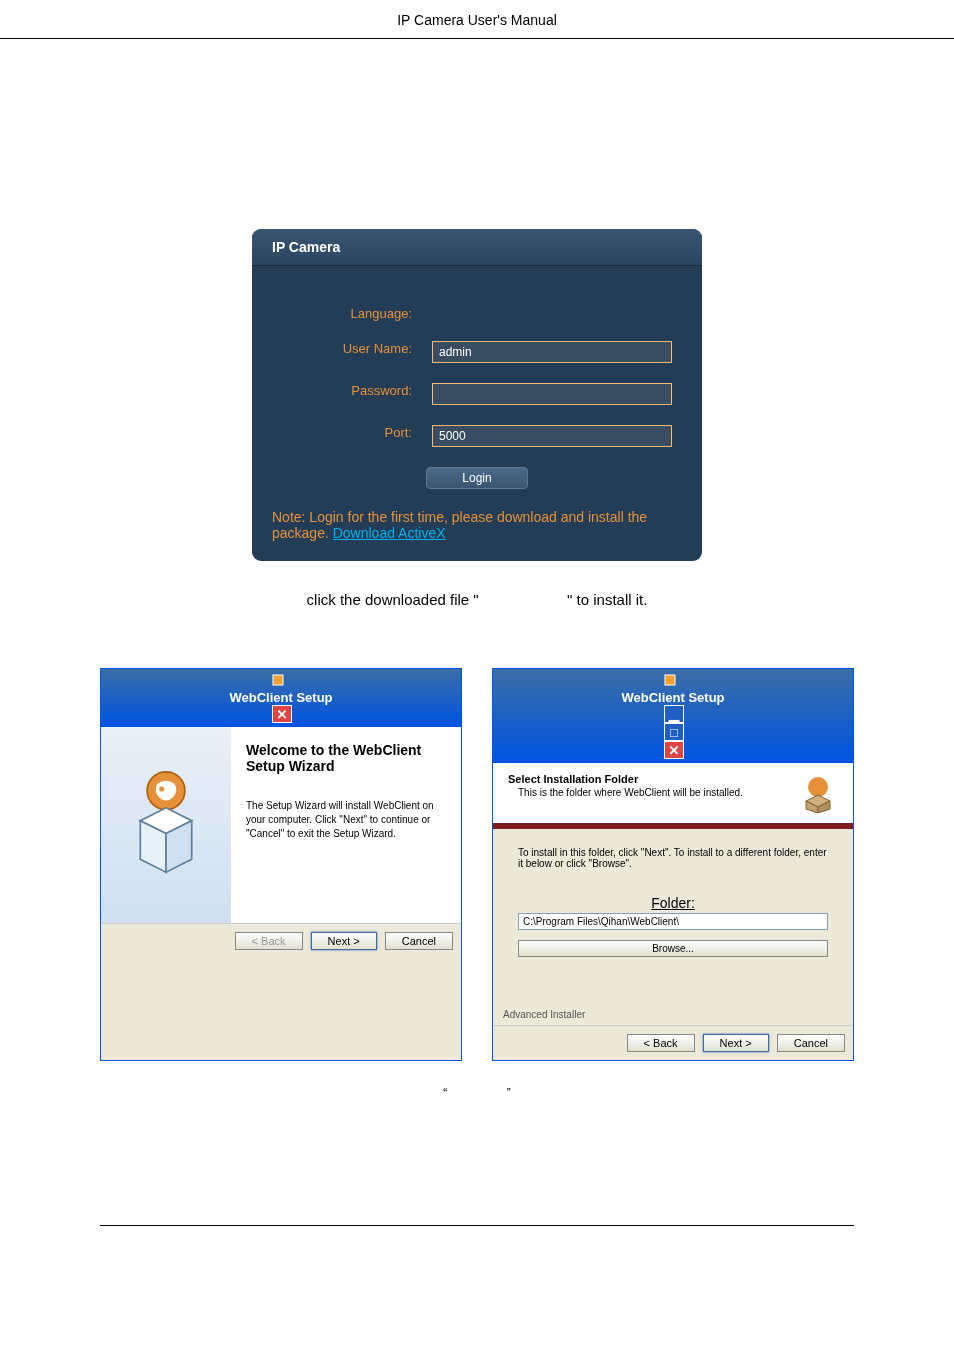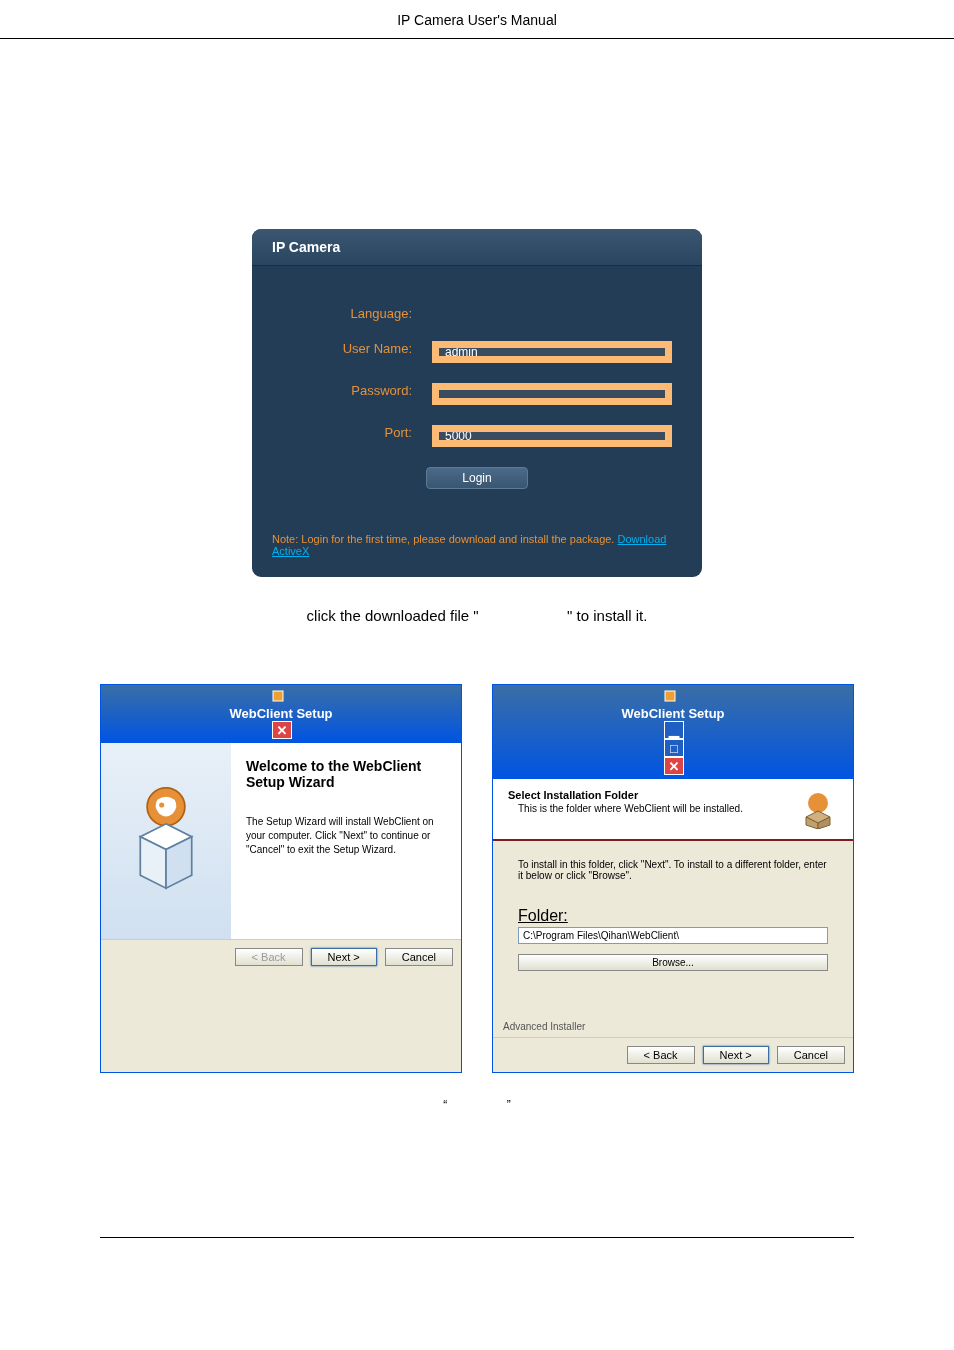--- a/index.html
+++ b/index.html
@@ -9,55 +9,55 @@
   
   .content { padding: 40px 100px; }
   
   
   .login-panel { background: #233d56; width: 450px; margin: 150px auto 30px auto; border-radius: 9px; padding: 0 0 15px 0; overflow: hidden; }
   .login-title-bar { background: linear-gradient(#3a5670, #2a4560); padding: 10px 20px; color: #fff; font-weight: bold; font-size: 14px; border-bottom: 1px solid #1a2d40; }
   .login-form { padding: 20px 30px 10px 30px; }
   .login-row { display: flex; align-items: flex-start; margin: 20px 0; }
   .login-label { color: #e69138; width: 150px; text-align: right; padding-right: 20px; font-size: 13px; }
   .login-input { flex: 1; height: 22px; background: #fff; border: 1px solid #888; padding: 2px 6px; font-size: 12px; }
-  .login-input.dark { background: #3a4d60; color: #fff; border: 7px solid #fdba74; }
+  .login-input.dark { background: #3a4d60; color: #fff; border: 1px solid #fdba74; }
   .login-select { flex: 1; height: 22px; display: flex; }
   .login-select .sel-text { flex: 1; background: #fff; border: 1px solid #888; padding: 2px 6px; font-size: 12px; }
   .login-select .sel-btn { width: 20px; background: #b0c4de; border: 1px solid #888; display: flex; align-items: center; justify-content: center; color: #4060a0; font-size: 10px; }
   .login-btn-row { text-align: center; margin: 20px 0 5px 0; }
   .login-btn { background: linear-gradient(#4a6a88, #3a5670); color: #fff; border: 1px solid #5a7a98; border-radius: 4px; padding: 3px 35px; font-size: 12px; cursor: pointer; }
-  .login-note { color: #e69138; font-size: 11px; padding: 5px 20px; margin-top: 24px; }
+  .login-note { color: #e69138; font-size: 14px; padding: 5px 20px; }
   .login-note .dl-link { color: #00b0f0; text-decoration: underline; cursor: pointer; }
   
   .instruction { text-align: center; margin: 30px 0 60px 0; font-size: 15px; }
   
   
   .dialogs-row { display: flex; gap: 30px; justify-content: center; margin: 20px 0; }
   .dialog { width: 365px; border: 1px solid #0054e3; background: #ece9d8; font-size: 11px; }
   .dialog-title { background: linear-gradient(#3a6ea5, #0054e3); color: #fff; padding: 4px 6px; display: flex; align-items: center; font-weight: bold; font-size: 13px; flex-direction: column; }
   .dialog-title .ico { margin-right: 6px; font-size: 12px; }
   .dialog-title .spacer { flex: 1; }
   .title-btn { width: 20px; height: 18px; background: #d44; color: #fff; display: flex; align-items: center; justify-content: center; margin-left: 2px; border: 1px solid #fff; }
   .title-btn.min { background: #1f5fc4; }
   .title-btn.max { background: #1f5fc4; }
   
   .dialog-body-left { display: flex; background: #fff; height: 196px; }
   .dialog-side-img { width: 130px; background: linear-gradient(#e8f0f8, #d0e0f0); display: flex; align-items: center; justify-content: center; }
   .box-svg { width: 90px; height: 120px; }
   .dialog-welcome { flex: 1; padding: 15px 15px; }
   .welcome-title { font-weight: bold; font-size: 14px; margin-bottom: 25px; }
   .welcome-text { font-size: 10px; line-height: 1.4; }
-  .dialog-header-section { background: #fff; padding: 10px 15px; border-bottom: 2px solid #7f1d1d; display: flex; align-items: flex-start; }
+  .dialog-header-section { background: #fff; padding: 10px 15px; border-bottom: 6px solid #7f1d1d; display: flex; align-items: flex-start; }
   .dialog-header-text { flex: 1; }
   .header-title { font-weight: bold; font-size: 11px; }
   .header-sub { font-size: 10px; margin-left: 10px; margin-top: 2px; }
   .header-icon { width: 40px; height: 40px; }
   .dialog-main { padding: 18px 25px; background: #ece9d8; height: 180px; }
   .main-text { font-size: 10px; margin-bottom: 26px; }
-  .folder-label { font-size: 16px; text-decoration: underline; }
+  .folder-label { font-size: 14px; text-decoration: underline; text-align: center; }
   .folder-row { display: flex; gap: 10px; margin-top: 2px; flex-direction: column; }
   .folder-input { flex: 1; height: 20px; border: 1px solid #7f9db9; background: #fff; padding: 2px 4px; font-size: 10px; }
   .browse-btn { background: linear-gradient(#fff, #e0e0d0); border: 1px solid #888; padding: 2px 10px; font-size: 10px; cursor: pointer; }
   .advanced-installer { font-size: 10px; color: #555; padding: 0 10px 5px 10px; background: #ece9d8; }
   
   .dialog-buttons { background: #ece9d8; border-top: 1px solid #ccc; padding: 8px; text-align: right; }
   .dlg-btn { background: linear-gradient(#fff, #e0e0d0); border: 1px solid #888; padding: 2px 16px; font-size: 11px; margin-left: 5px; cursor: pointer; }
   .dlg-btn.disabled { color: #999; }
   .dlg-btn.default { border: 1px solid #3a6ea5; box-shadow: 0 0 2px #3a6ea5; }
   

